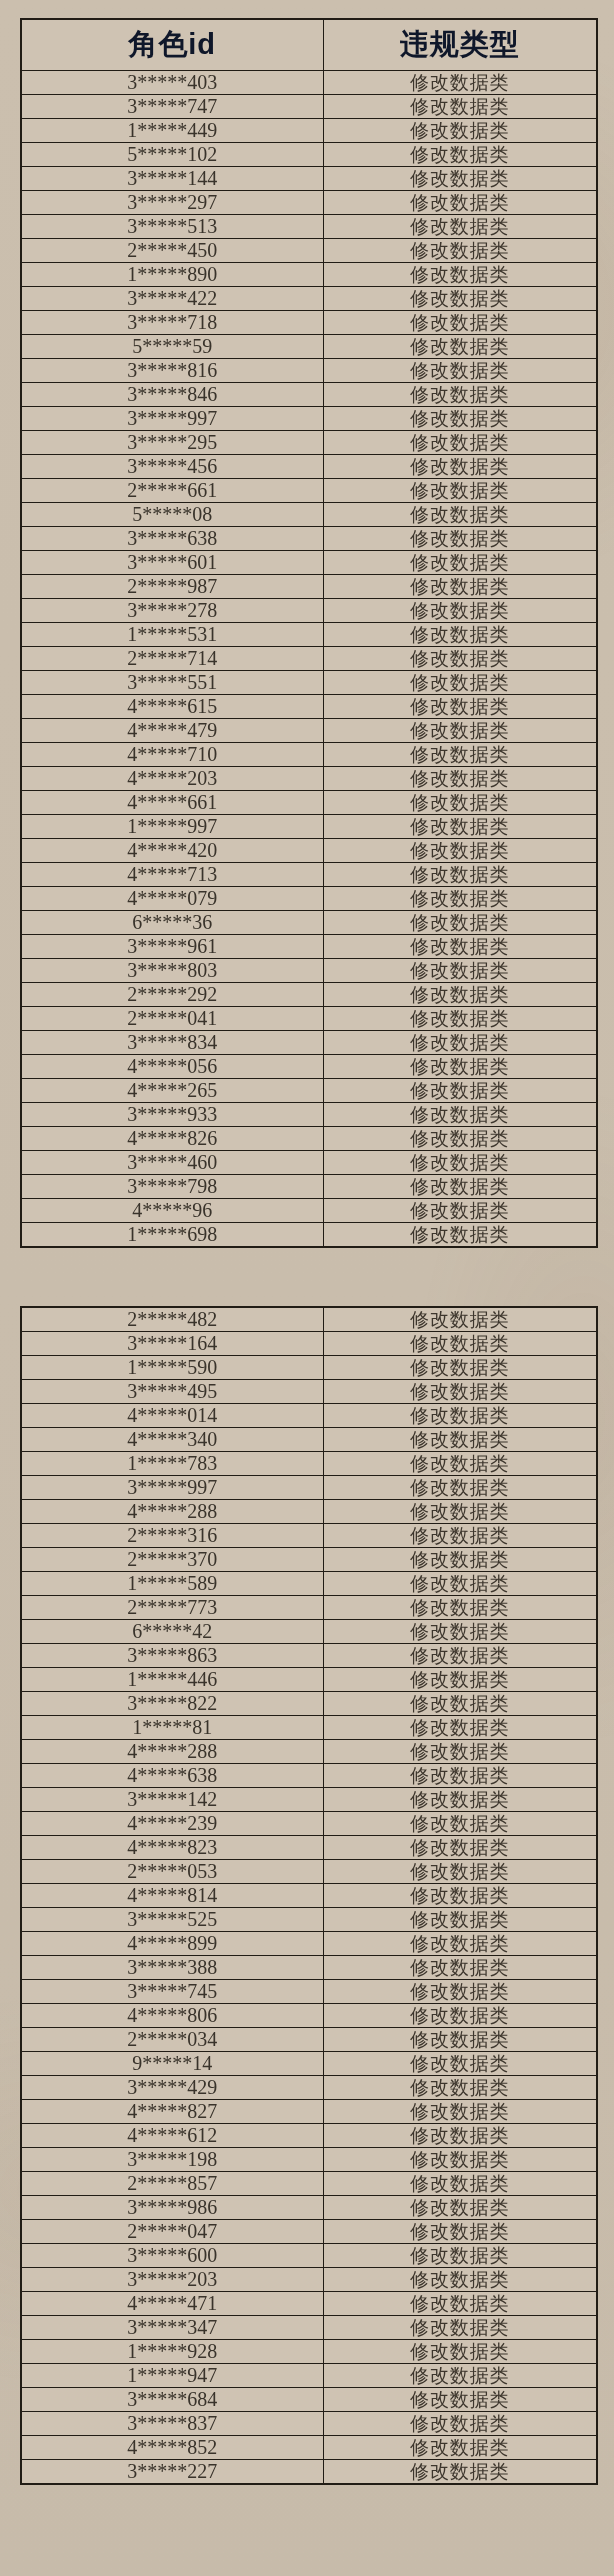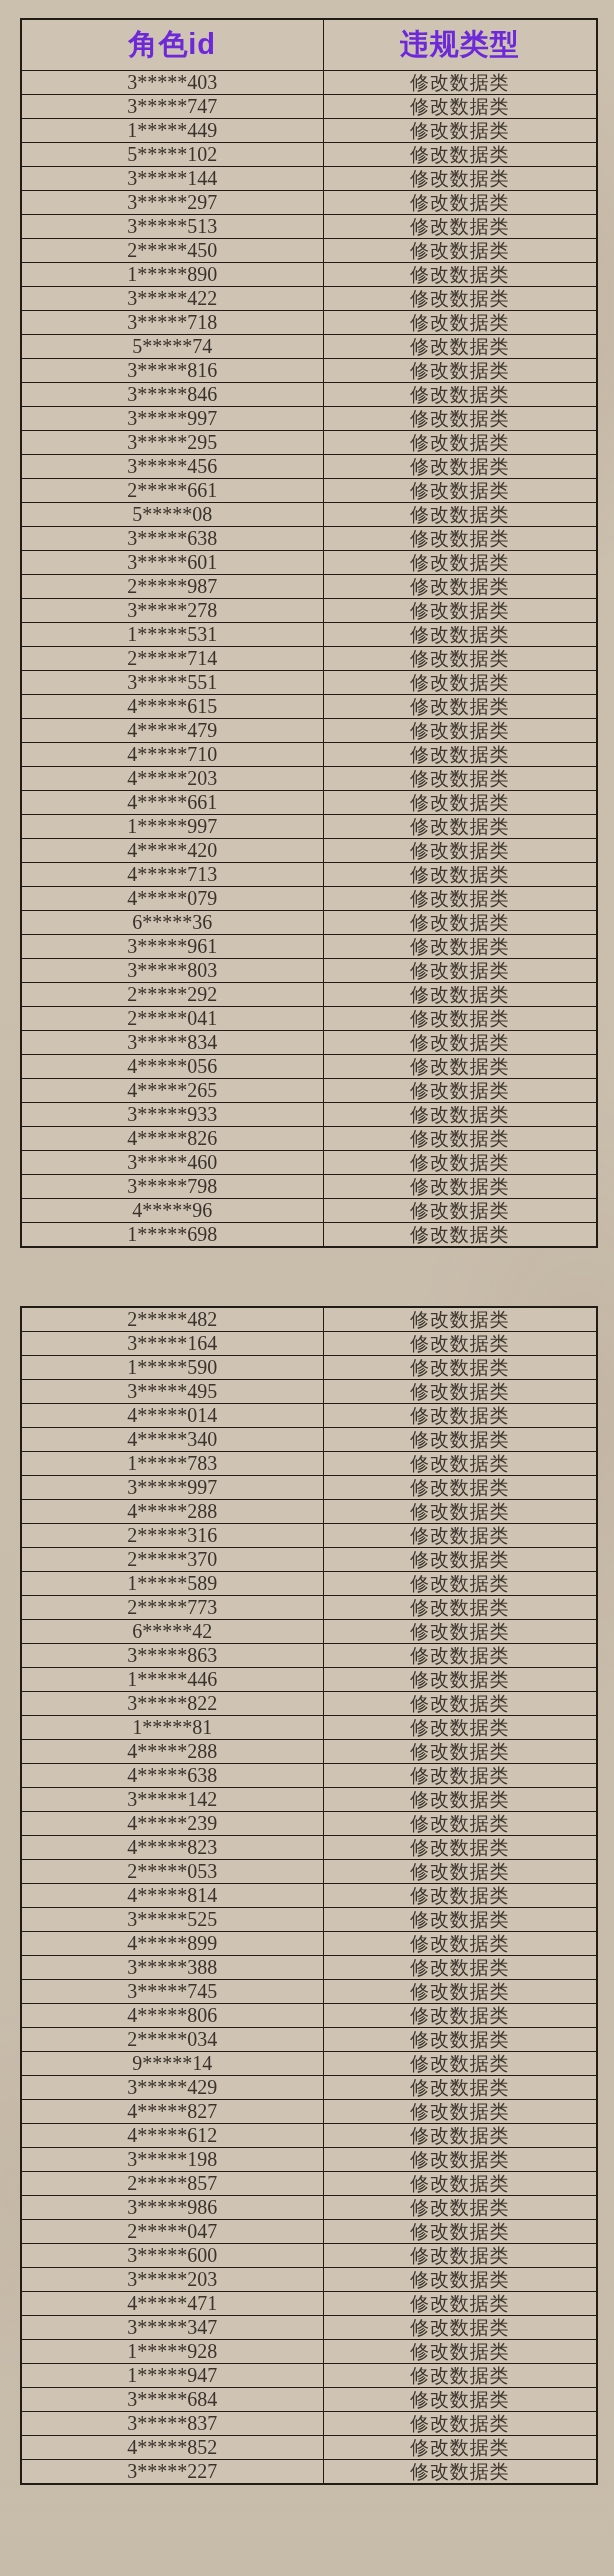--- a/index.html
+++ b/index.html
@@ -35,21 +35,21 @@
     padding: 0;
     text-align: center;
     overflow: hidden;
     white-space: nowrap;
   }
   .tbl th {
     height: 50px;
     font-family: "Liberation Sans", "DejaVu Sans", sans-serif;
     font-weight: 700;
     font-size: 29px;
-    color: #6d28d9;
+    color: #0f172a;
     letter-spacing: 0.9px;
   }
   .tbl td {
     height: 23px;
     line-height: 23px;
     font-family: "Liberation Serif", "DejaVu Serif", serif;
     font-size: 20px;
     color: #39332b;
   }
   .col-id   { width: 302px; }
@@ -109,21 +109,21 @@
       </tr>
       <tr>
         <td class="cell-id">3*****422</td>
         <td class="cell-type">修改数据类</td>
       </tr>
       <tr>
         <td class="cell-id">3*****718</td>
         <td class="cell-type">修改数据类</td>
       </tr>
       <tr>
-        <td class="cell-id">5*****74</td>
+        <td class="cell-id">5*****59</td>
         <td class="cell-type">修改数据类</td>
       </tr>
       <tr>
         <td class="cell-id">3*****816</td>
         <td class="cell-type">修改数据类</td>
       </tr>
       <tr>
         <td class="cell-id">3*****846</td>
         <td class="cell-type">修改数据类</td>
       </tr>

